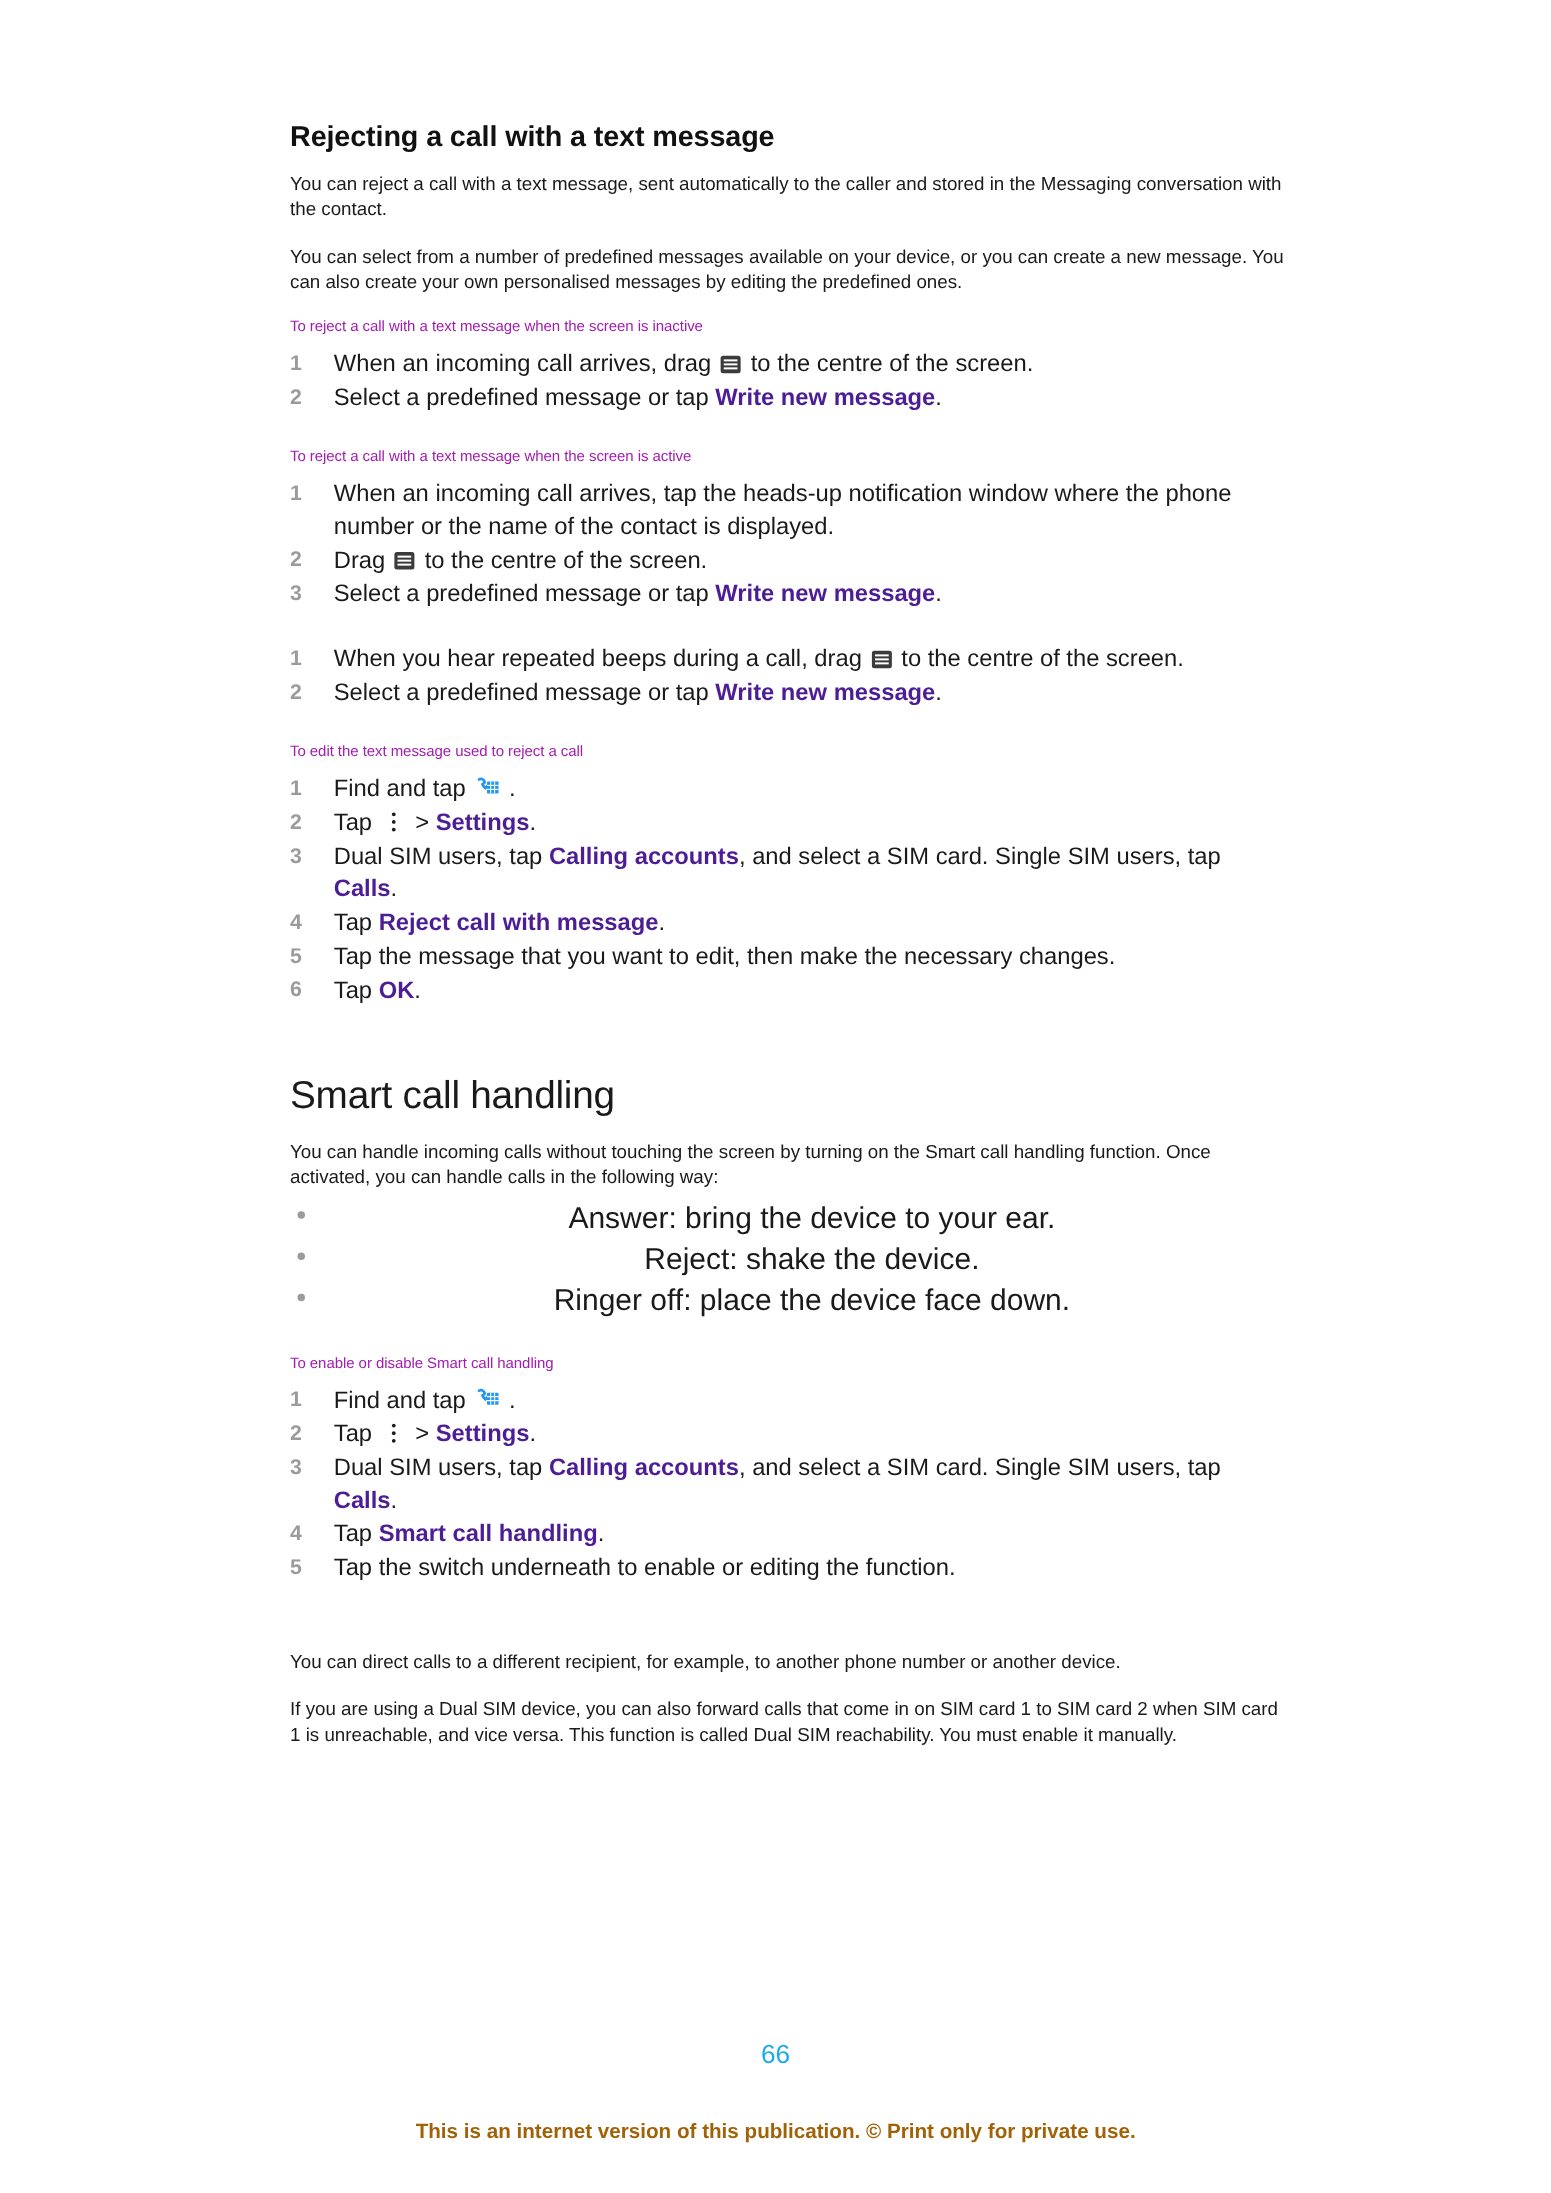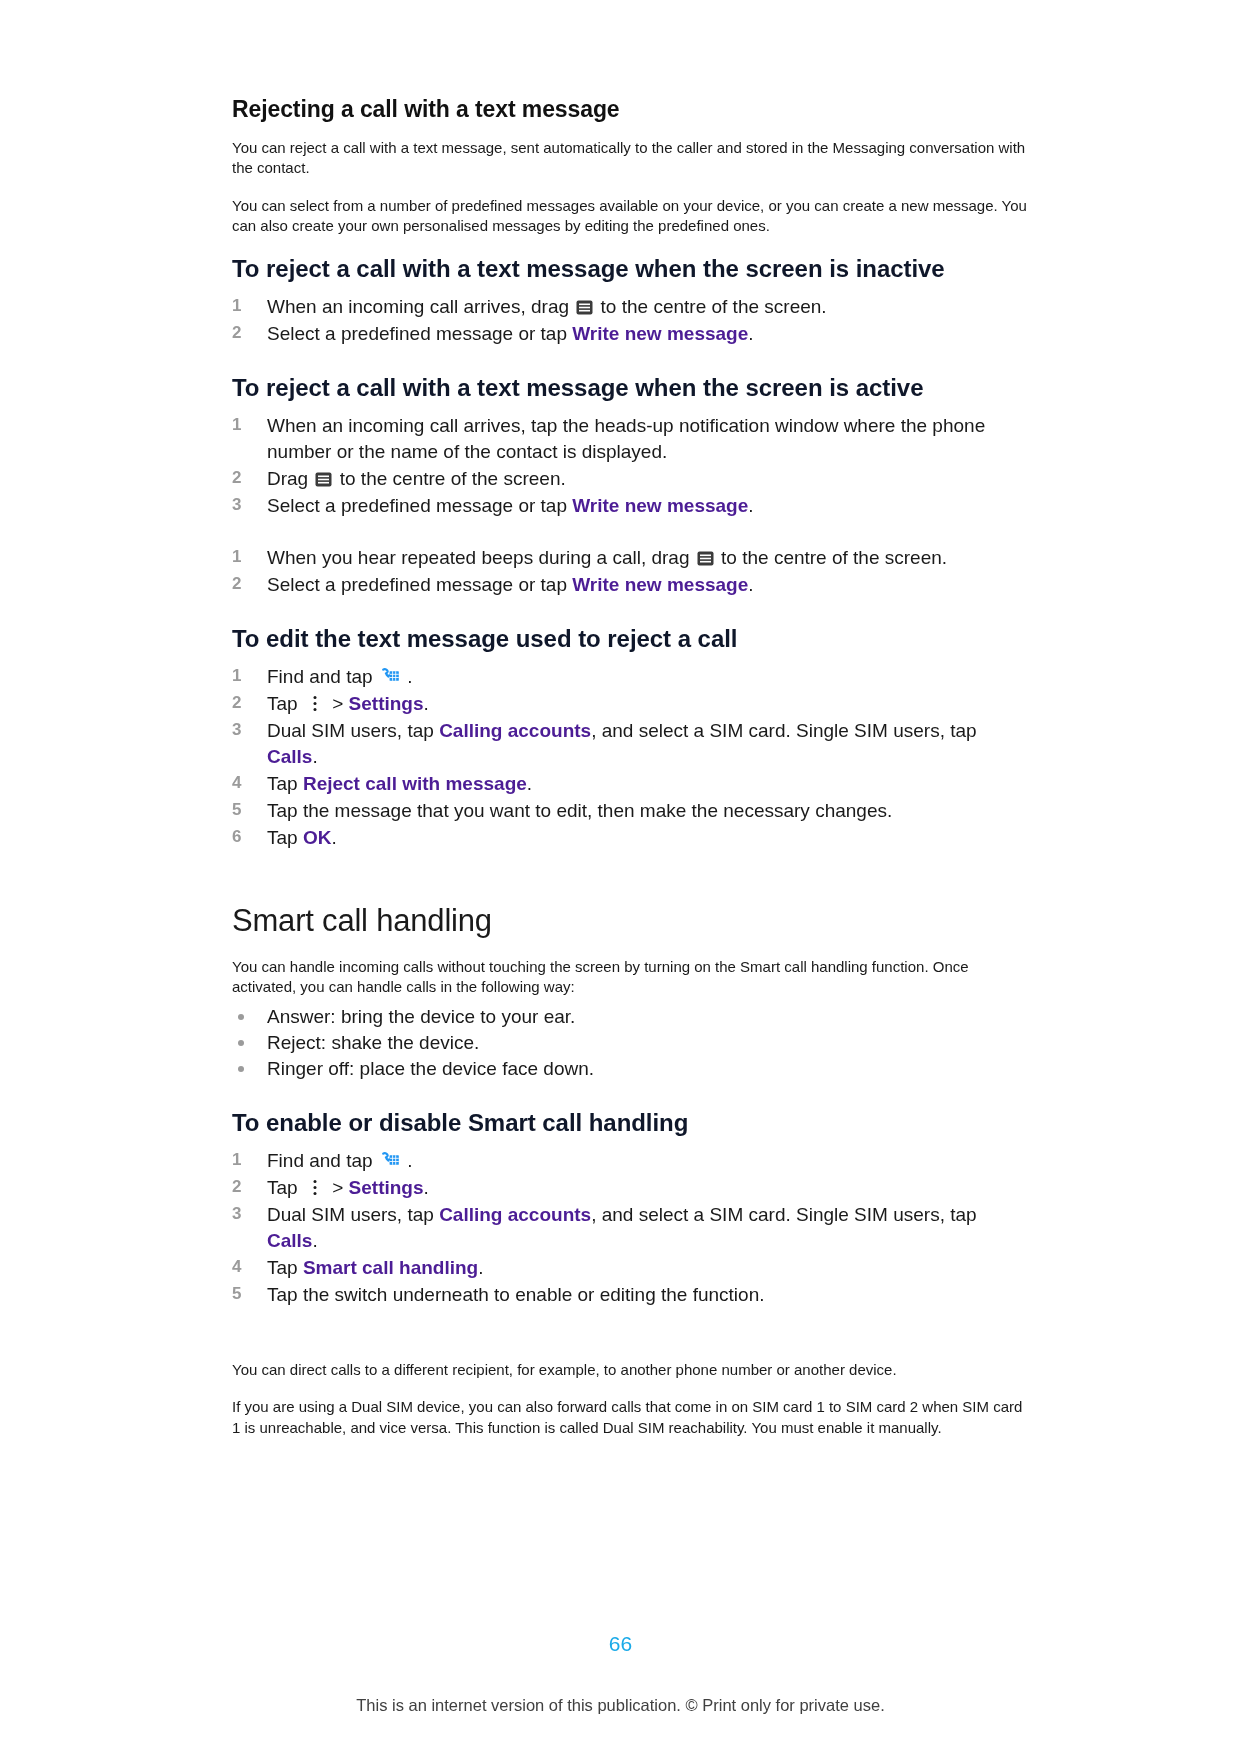--- a/index.html
+++ b/index.html
@@ -42,23 +42,23 @@
   }
   h2.topic-title {
     font-size: 23px;
     font-weight: bold;
     color: #111111;
     margin: 0 0 14px 0;
     letter-spacing: -0.1px;
     line-height: 1.2;
   }
   h3.proc-title {
-    font-size: 24px;
-    font-weight: bold;
-    color: #0f172a;
+    font-size: 12px;
+    font-weight: normal;
+    color: #a21caf;
     margin: 0 0 10px 0;
     line-height: 1.25;
     letter-spacing: -0.05px;
   }
 
   p.body-text {
     font-size: 15px;
     line-height: 1.37;
     margin: 0 0 17px 0;
     color: #1a1a1a;
@@ -92,24 +92,25 @@
   }
 
   ul.bullets {
     list-style: none;
     margin: 0 0 26px 0;
     padding: 0;
   }
   ul.bullets li {
     position: relative;
     padding-left: 35px;
-    font-size: 19px;
+    font-size: 24px;
     line-height: 1.37;
     margin: 0;
     color: #1a1a1a;
+    text-align: center;
   }
   ul.bullets li .dot {
     position: absolute;
     left: 6px;
     top: 10px;
     width: 6px;
     height: 6px;
     border-radius: 50%;
     background: #9b9b9b;
   }
@@ -149,22 +150,23 @@
     text-align: center;
     color: #1aaae8;
     font-size: 21px;
   }
   .footer-note {
     position: absolute;
     left: 0;
     right: 0;
     top: 1696px;
     text-align: center;
-    color: #404040;
+    color: #a16207;
     font-size: 16.5px;
+    font-weight: bold;
   }
 </style>
 </head>
 <body>
 
 <div class="page">
   <div class="content">
 
     <h2 class="topic-title">Rejecting a call with a text message</h2>
 

